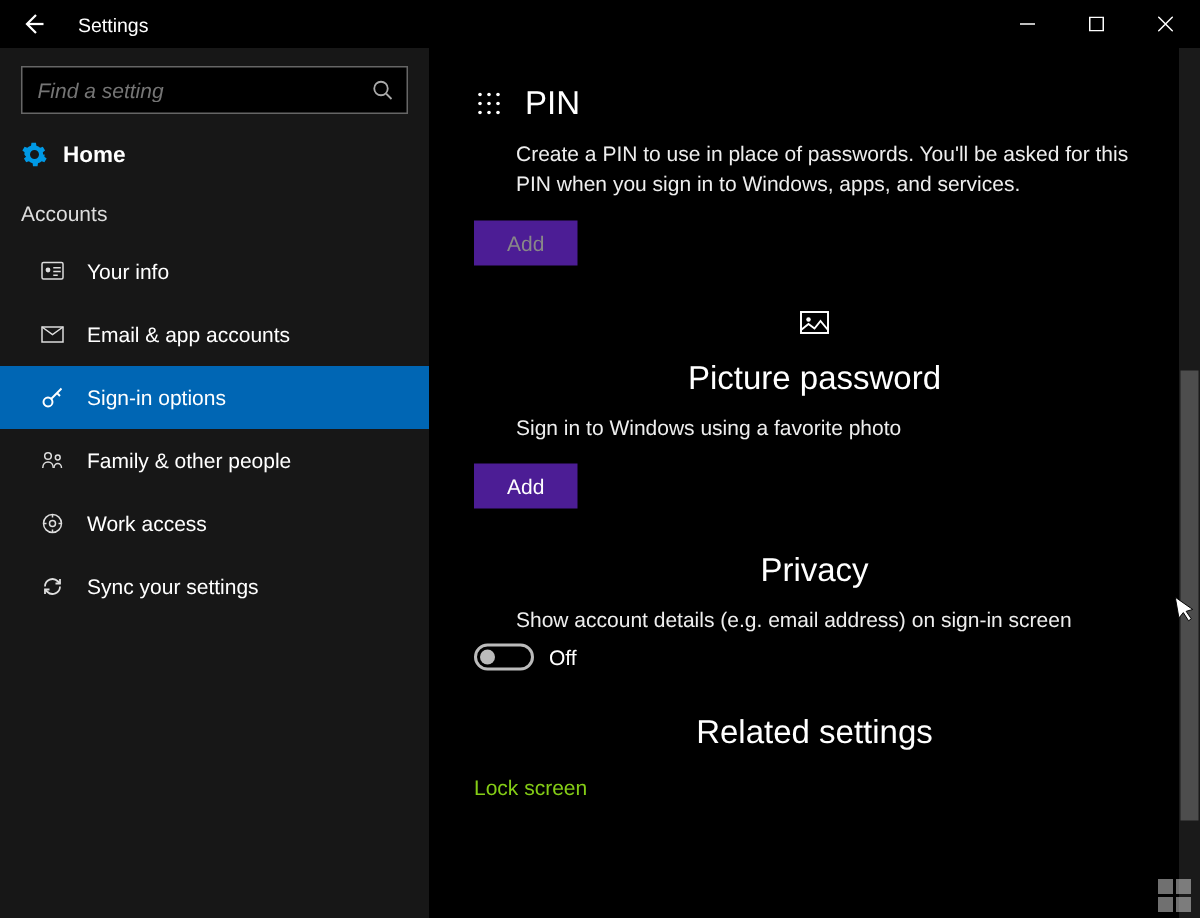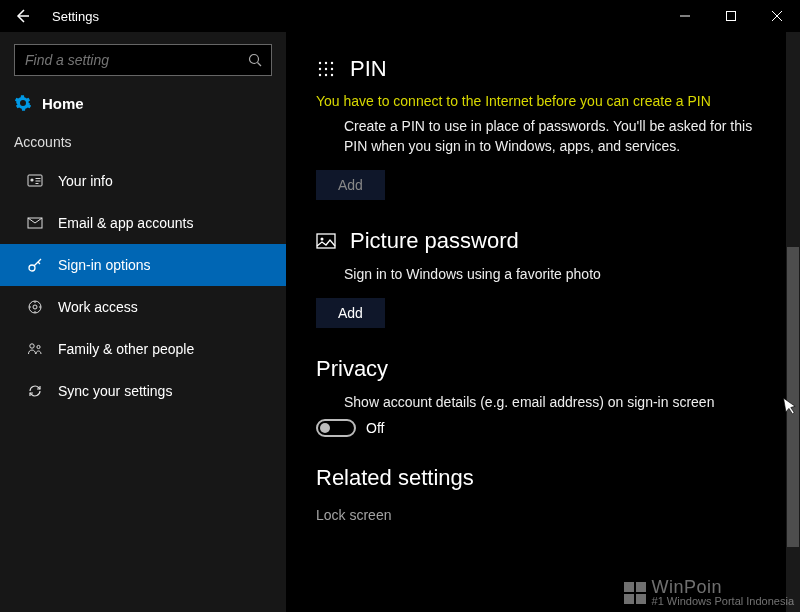--- a/index.html
+++ b/index.html
@@ -117,37 +117,37 @@
     width: 12px;
     background: #4d4d4d;
   }
   h2.section {
     display: flex; align-items: center; gap: 14px;
     font-weight: 300;
     font-size: 22px;
     margin-bottom: 10px;
     margin-top: 16px;
   }
-  h2.section.mt { margin-top: 28px; }
+  h2.section.mt { margin-top: 28px; flex-direction: column; }
   .warn {
     color: #d8d800;
     font-size: 14px;
     line-height: 1.4;
     margin-bottom: 4px;
   }
   .desc {
     color: #eee;
     font-size: 14px;
     line-height: 1.45;
     margin-bottom: 14px;
     margin-left: 28px;
   }
   .btn {
     display: inline-block;
-    background: #0f172a;
+    background: #4c1d95;
     color: #fff;
     border: none;
     padding: 7px 22px;
     font-size: 14px;
     cursor: pointer;
   }
   .btn.disabled {
     color: #888;
     cursor: default;
   }
@@ -164,21 +164,21 @@
     background: #000;
   }
   .toggle .knob {
     position: absolute;
     width: 10px; height: 10px;
     border-radius: 50%;
     background: #bbb;
     top: 2px; left: 2px;
   }
   .link {
-    color: #a3a3a3;
+    color: #84cc16;
     font-size: 14px;
     cursor: pointer;
     display: inline-block;
     margin-top: 6px;
   }
   .watermark {
     position: absolute;
     right: 6px; bottom: 4px;
     display: flex; align-items: center; gap: 6px;
     opacity: 0.55;
@@ -274,37 +274,37 @@
         <svg width="16" height="16" viewBox="0 0 16 16">
             <circle cx="5" cy="11" r="3" stroke="#fff" fill="none" stroke-width="1.3"></circle>
             <path d="M7.2 8.8 L14 2 M11 5 l2 2" stroke="#fff" stroke-width="1.3"></path>
           </svg>
       </span>
       <span>Sign-in options</span>
     </div>
     <div class="nav-item">
       <span class="nav-icon">
         <svg width="16" height="16" viewBox="0 0 16 16">
-            <circle cx="8" cy="8" r="6" stroke="#ddd" fill="none"></circle>
-            <circle cx="8" cy="8" r="2" stroke="#ddd" fill="none"></circle>
-            <path d="M8 2v2M8 12v2M2 8h2M12 8h2" stroke="#ddd"></path>
-          </svg>
-      </span>
-      <span>Work access</span>
-    </div>
-    <div class="nav-item">
-      <span class="nav-icon">
-        <svg width="16" height="16" viewBox="0 0 16 16">
             <circle cx="5" cy="5" r="2.2" stroke="#ddd" fill="none"></circle>
             <path d="M1.5 13c0-2.5 1.6-4 3.5-4s3.5 1.5 3.5 4" stroke="#ddd" fill="none"></path>
             <circle cx="11.5" cy="6" r="1.6" stroke="#ddd" fill="none"></circle>
             <path d="M9 13c0-1.8 1.2-3 2.5-3s2.5 1.2 2.5 3" stroke="#ddd" fill="none"></path>
           </svg>
       </span>
       <span>Family &amp; other people</span>
+    </div>
+    <div class="nav-item">
+      <span class="nav-icon">
+        <svg width="16" height="16" viewBox="0 0 16 16">
+            <circle cx="8" cy="8" r="6" stroke="#ddd" fill="none"></circle>
+            <circle cx="8" cy="8" r="2" stroke="#ddd" fill="none"></circle>
+            <path d="M8 2v2M8 12v2M2 8h2M12 8h2" stroke="#ddd"></path>
+          </svg>
+      </span>
+      <span>Work access</span>
     </div>
     <div class="nav-item">
       <span class="nav-icon">
         <svg width="16" height="16" viewBox="0 0 16 16">
             <path d="M3 8a5 5 0 018.5-3.5L13 6M13 8a5 5 0 01-8.5 3.5L3 10" stroke="#ddd" fill="none" stroke-width="1.2"></path>
             <path d="M13 3v3h-3M3 13v-3h3" stroke="#ddd" fill="none" stroke-width="1.2"></path>
           </svg>
       </span>
       <span>Sync your settings</span>
     </div>
@@ -324,21 +324,20 @@
           <circle cx="4" cy="10" r="1.2" fill="#fff"></circle>
             <circle cx="10" cy="10" r="1.2" fill="#fff"></circle>
             <circle cx="16" cy="10" r="1.2" fill="#fff"></circle>
           <circle cx="4" cy="16" r="1.2" fill="#fff"></circle>
             <circle cx="10" cy="16" r="1.2" fill="#fff"></circle>
             <circle cx="16" cy="16" r="1.2" fill="#fff"></circle>
         </svg>
       </span>
       <span>PIN</span>
     </h2>
-    <div class="warn">You have to connect to the Internet before you can create a PIN</div>
     <div class="desc" style="max-width:420px">Create a PIN to use in place of passwords. You'll be asked for this PIN when you sign in to Windows, apps, and services.</div>
     <button class="btn disabled">Add</button>
 
     <h2 class="section mt">
       <span>
         <svg width="20" height="20" viewBox="0 0 20 20">
             <rect x="1" y="3" width="18" height="14" stroke="#fff" fill="none" stroke-width="1.3"></rect>
             <circle cx="6" cy="8" r="1.5" fill="#fff"></circle>
             <path d="M1 15l5-4 4 3 4-5 5 6" stroke="#fff" fill="none" stroke-width="1.3"></path>
           </svg>
@@ -369,17 +368,13 @@
     </svg>
 </div>
 
 <div class="watermark">
   <div class="logo">
       <span></span>
       <span></span>
       <span></span>
       <span></span>
     </div>
-  <div class="txt">
-    <div class="big">WinPoin</div>
-    <div>#1 Windows Portal Indonesia</div>
-  </div>
 </div>
 
 </body></html>

